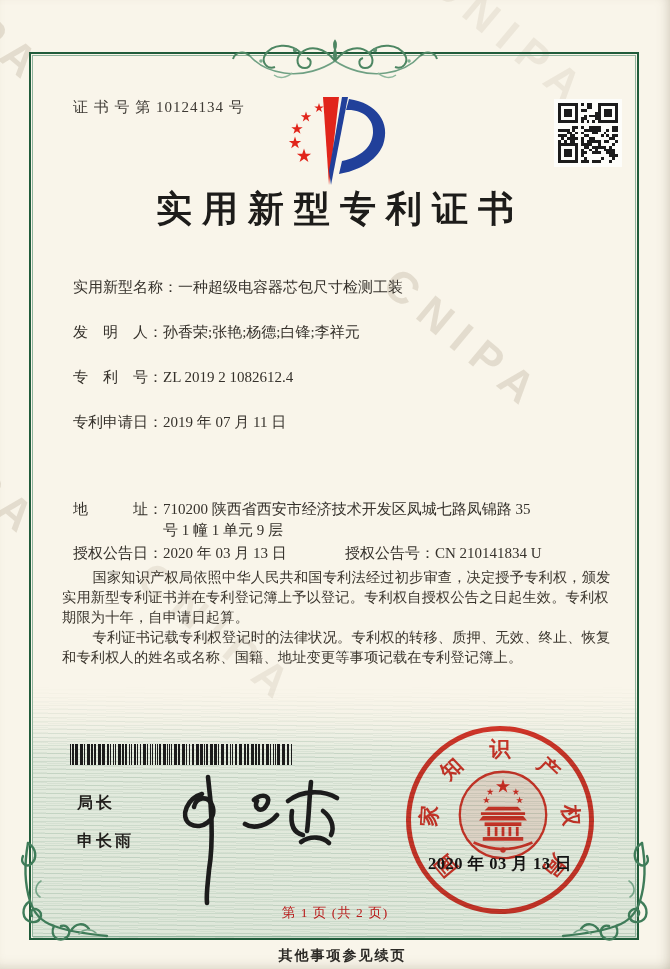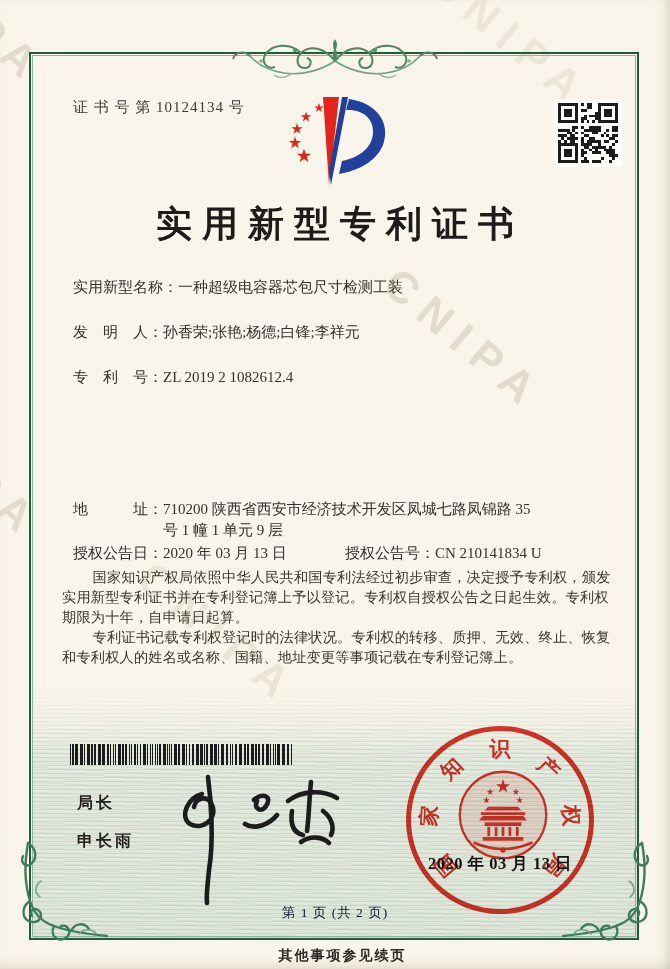--- a/index.html
+++ b/index.html
@@ -56,21 +56,21 @@
   .cert-no{
     position:absolute;left:73px;top:98px;z-index:2;
     font-size:15px;letter-spacing:1px;color:#3e3a34;
   }
   .logo{position:absolute;left:279px;top:95px;z-index:2;}
   .qr{position:absolute;left:554px;top:99px;width:68px;height:68px;z-index:2;
       background:#fdfdfa;padding:0;}
   .title{
     position:absolute;left:0;right:0;top:185px;z-index:2;text-align:center;
     font-size:36px;font-weight:700;color:#1d1c1a;
-    letter-spacing:10px;text-indent:10px;margin-top:15px;
+    letter-spacing:10px;text-indent:10px;
   }
   .row{position:absolute;left:73px;right:34px;z-index:2;font-size:15px;color:#35312b;line-height:21px;}
   .r-name{top:277px;} .r-inv{top:322px;} .r-pno{top:367px;}
   .r-fdate{top:412px;} .r-ptee{top:457px;} .r-addr{top:499px;} .r-grant{top:543px;}
   .flabel{display:inline-block;white-space:pre;}
   .fvalue{white-space:pre-wrap;}
   .addr-val{display:inline-block;vertical-align:top;width:452px;}
   .grant2{position:absolute;left:272px;top:0;}
   .paras{position:absolute;left:62px;top:567px;width:549px;z-index:2;}
   .paras p{margin:0;font-size:14.2px;line-height:20px;text-indent:2.15em;
@@ -94,21 +94,21 @@
     position:absolute;left:50%;top:50%;
     font-size:21px;font-weight:700;color:#dc2b1f;
     font-family:"Liberation Serif","DejaVu Serif",serif;
   }
   .emblem{position:absolute;left:46px;top:38px;}
   .seal-date{
     position:absolute;left:402px;top:853px;width:196px;z-index:4;text-align:center;
     font-size:16.5px;font-weight:700;color:#141414;letter-spacing:.5px;
   }
   .page-no{position:absolute;left:0;right:0;top:904px;z-index:2;text-align:center;
-    font-size:13.5px;color:#0f172a;letter-spacing:1px;}
+    font-size:13.5px;color:#b91c1c;letter-spacing:1px;}
   .note{position:absolute;left:15px;right:0;top:947px;z-index:2;text-align:center;
     font-size:14px;font-weight:600;color:#2c2a26;letter-spacing:2px;}
 </style>
 </head>
 <body>
 
 <div class="page">
 
   <div class="wm wm1">CNIPA</div>
   <div class="wm wm2">CNIPA</div>
@@ -408,20 +408,23 @@
 
   <div class="row r-inv">
     <span class="flabel">发　明　人：</span><span class="fvalue">孙香荣;张艳;杨德;白锋;李祥元</span>
   </div>
   <div class="row r-name">
     <span class="flabel">实用新型名称：</span><span class="fvalue">一种超级电容器芯包尺寸检测工装</span>
   </div>
   <div class="row r-pno">
     <span class="flabel">专　利　号：</span><span class="fvalue">ZL 2019 2 1082612.4</span>
   </div>
+  <div class="row r-fdate">
+    <span class="flabel">专利申请日：</span><span class="fvalue">2019 年 07 月 11 日</span>
+  </div>
   <div class="row r-addr">
     <span class="flabel">地　　　址：</span><span class="fvalue addr-val"><span>710200 陕西省西安市经济技术开发区凤城七路凤锦路 35</span><br><span>号 1 幢 1 单元 9 层</span></span>
   </div>
   <div class="row r-grant">
     <span class="flabel">授权公告日：</span><span class="fvalue">2020 年 03 月 13 日</span>
     <span class="grant2">
       <span class="flabel">授权公告号：</span><span class="fvalue">CN 210141834 U</span>
     </span>
   </div>
 

